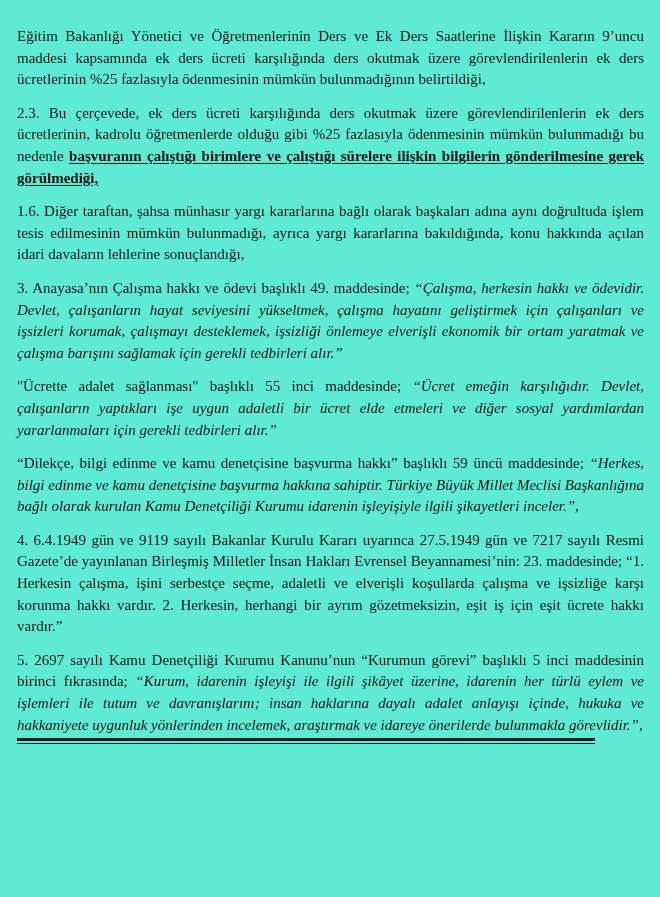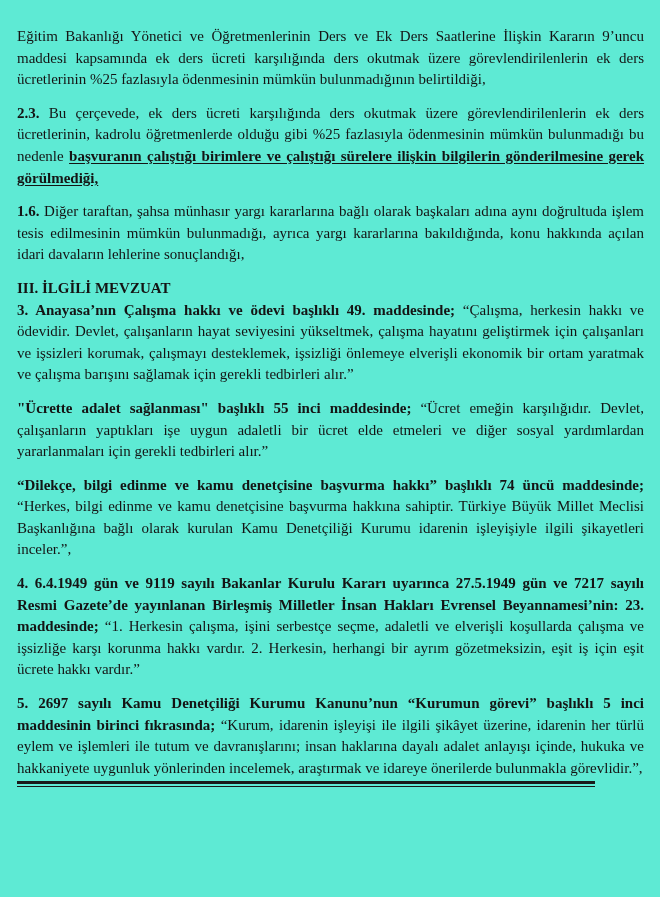--- a/index.html
+++ b/index.html
@@ -26,22 +26,22 @@
     background: #5eead4;
   }
   .para {
     margin: 0 0 12px 0;
     padding: 0;
   }
   .para.tight {
     margin-bottom: 0;
   }
   .rn { font-weight: normal; font-style: normal; }
-  .rb { font-weight: bold; font-style: normal; }
-  .ri { font-weight: normal; }
+  .rb { font-weight: normal; font-style: normal; }
+  .ri { font-style: italic; font-weight: normal; }
   .rbu {
     font-weight: bold;
     text-decoration: underline;
     text-underline-offset: 2px;
   }
   .footer-rule {
     width: 578px;
     height: 2px;
     border-top: 3px solid #1a1a1a;
     border-bottom: 1px solid #1a1a1a;
@@ -63,36 +63,33 @@
     <span class="rbu">başvuranın çalıştığı birimlere ve çalıştığı sürelere ilişkin bilgilerin gönderilmesine gerek görülmediği,</span>
   </p>
 
   <p class="para">
     <span class="rb">1.6.</span>
     <span class="rn"> Diğer taraftan, şahsa münhasır yargı kararlarına bağlı olarak başkaları adına aynı doğrultuda işlem tesis edilmesinin mümkün bulunmadığı, ayrıca yargı kararlarına bakıldığında, konu hakkında açılan idari davaların lehlerine sonuçlandığı,</span>
   </p>
 
 
 
-  <p class="para tight">
-    <span class="rb">III. İLGİLİ MEVZUAT</span>
-  </p>
 
   <p class="para">
     <span class="rb">3. Anayasa’nın Çalışma hakkı ve ödevi başlıklı 49. maddesinde;</span>
     <span class="ri"> “Çalışma, herkesin hakkı ve ödevidir. Devlet, çalışanların hayat seviyesini yükseltmek, çalışma hayatını geliştirmek için çalışanları ve işsizleri korumak, çalışmayı desteklemek, işsizliği önlemeye elverişli ekonomik bir ortam yaratmak ve çalışma barışını sağlamak için gerekli tedbirleri alır.”</span>
   </p>
 
   <p class="para">
     <span class="rb">"Ücrette adalet sağlanması" başlıklı 55 inci maddesinde;</span>
     <span class="ri"> “Ücret emeğin karşılığıdır. Devlet, çalışanların yaptıkları işe uygun adaletli bir ücret elde etmeleri ve diğer sosyal yardımlardan yararlanmaları için gerekli tedbirleri alır.”</span>
   </p>
 
   <p class="para">
-    <span class="rb">“Dilekçe, bilgi edinme ve kamu denetçisine başvurma hakkı” başlıklı 74 üncü maddesinde;</span>
+    <span class="rb">“Dilekçe, bilgi edinme ve kamu denetçisine başvurma hakkı” başlıklı 59 üncü maddesinde;</span>
     <span class="ri"> “Herkes, bilgi edinme ve kamu denetçisine başvurma hakkına sahiptir. Türkiye Büyük Millet Meclisi Başkanlığına bağlı olarak kurulan Kamu Denetçiliği Kurumu idarenin işleyişiyle ilgili şikayetleri inceler.”,</span>
   </p>
 
   <p class="para">
     <span class="rb">4. 6.4.1949 gün ve 9119 sayılı Bakanlar Kurulu Kararı uyarınca 27.5.1949 gün ve 7217 sayılı Resmi Gazete’de yayınlanan Birleşmiş Milletler İnsan Hakları Evrensel Beyannamesi’nin: 23. maddesinde;</span>
     <span class="rn"> “1. Herkesin çalışma, işini serbestçe seçme, adaletli ve elverişli koşullarda çalışma ve işsizliğe karşı korunma hakkı vardır. 2. Herkesin, herhangi bir ayrım gözetmeksizin, eşit iş için eşit ücrete hakkı vardır.”</span>
   </p>
 
   <p class="para tight">
     <span class="rb">5. 2697 sayılı Kamu Denetçiliği Kurumu Kanunu’nun “Kurumun görevi” başlıklı 5 inci maddesinin birinci fıkrasında;</span>

